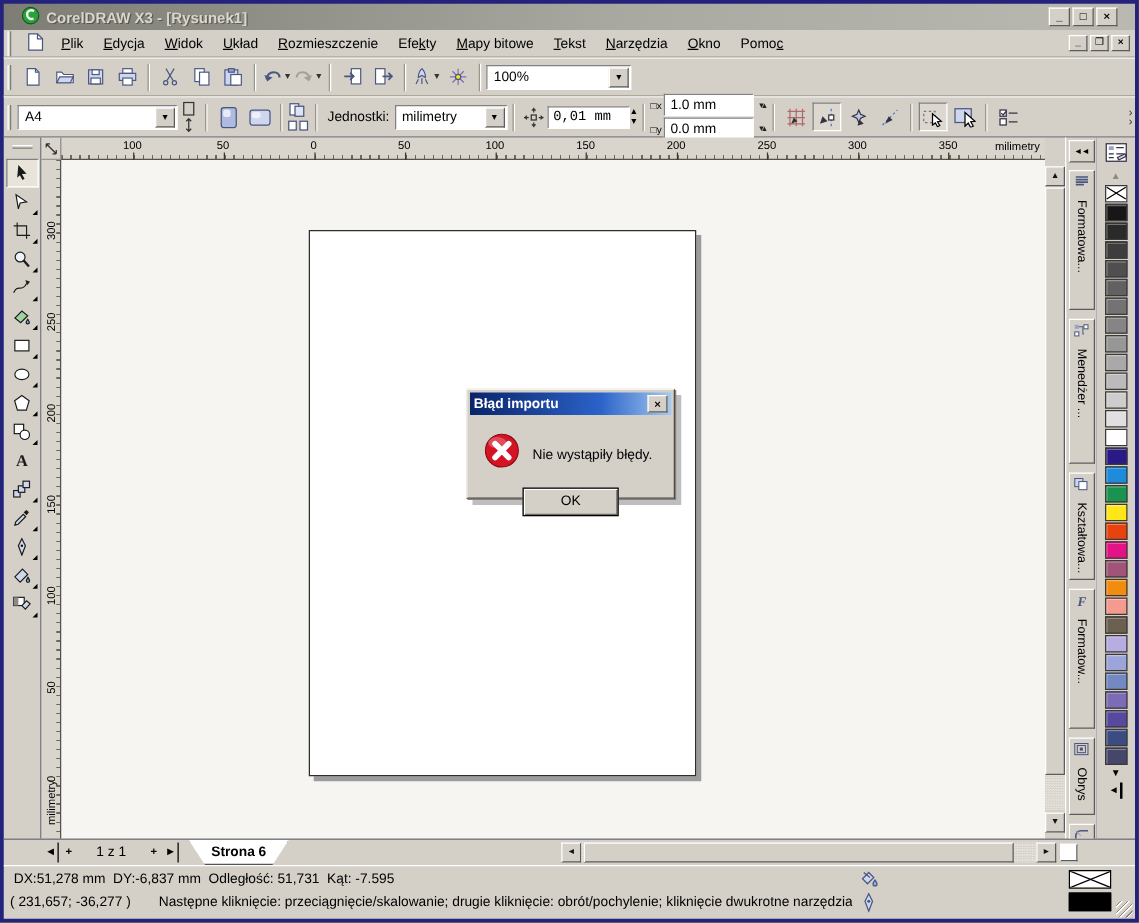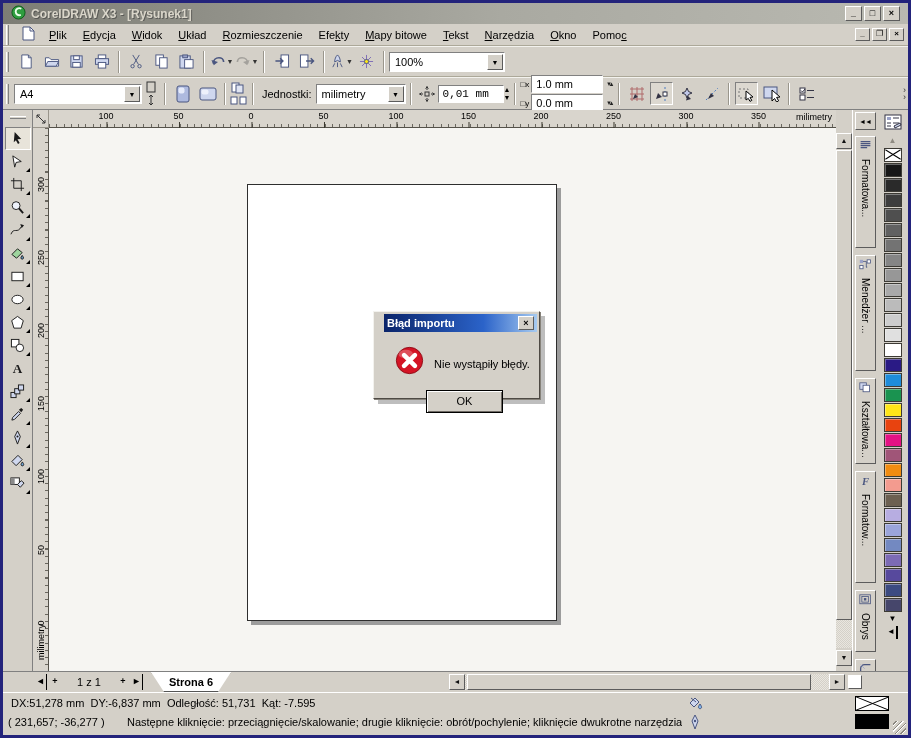--- a/index.html
+++ b/index.html
@@ -3,21 +3,21 @@
 <meta charset="utf-8">
 <style>
   html,body{margin:0;padding:0;background:#444;}
   *{box-sizing:border-box;}
   .app{position:relative;width:911px;height:738px;background:#23237b;
        font-family:"Liberation Sans","DejaVu Sans",sans-serif;font-size:11px;color:#000;
        overflow:hidden;user-select:none;}
   .bar{position:absolute;left:3px;width:905px;background:#d4d0c8;}
   
   .titlebar{top:3px;height:21px;background:linear-gradient(90deg,#7d7d75,#a9a9a1 55%,#b9b9b1);
-            display:flex;align-items:center;padding:0 8px;}
+            display:flex;align-items:center;padding:0 14px;}
   .titlebar .title{color:#dad6ca;font-weight:bold;font-size:12px;margin-left:5px;flex:1;
                    text-shadow:1px 1px 0 rgba(60,60,60,.6);white-space:nowrap;overflow:hidden;}
   .wbtn{width:17px;height:15px;background:#d4d0c8;border:1px solid;border-color:#fff #5c5c5c #5c5c5c #fff;
         font-size:9px;font-weight:bold;line-height:12px;text-align:center;margin-left:2px;color:#000;}
   
   .menubar{top:24px;height:22px;display:flex;align-items:center;border-bottom:1px solid #aca899;}
   .menubar .doc-ico{margin:0 6px 0 8px;}
   .menu-item{padding:3px 8px;white-space:nowrap;}
   .menu-item .u{text-decoration:underline;}
   .mdi-btns{margin-left:auto;display:flex;padding-right:4px;}
@@ -67,21 +67,21 @@
           background-image:repeating-linear-gradient(to bottom,#6a675f 0 1px,transparent 1px 7.25px);
           background-size:4px 100%;background-repeat:no-repeat;background-position:12px 0;}
   .vruler .rlabel{position:absolute;left:1px;transform:rotate(-90deg);transform-origin:center;font-size:9px;width:14px;text-align:center;}
   .vruler .runit{position:absolute;left:-14px;font-size:9px;transform:rotate(-90deg);width:44px;}
   .canvas{position:absolute;left:49px;top:128px;width:787px;height:543px;background:#f6f5f2;overflow:hidden;}
   .page{position:absolute;left:198px;top:56px;width:310px;height:437px;background:#fff;
         border:1px solid #2e2e2e;box-shadow:4px 4px 0 #9c9c9c;}
   
   .dialog{position:absolute;left:373px;top:311px;width:167px;height:88px;background:#d4d0c8;
           border:1px solid;border-color:#f3f2ee #4e4a44 #4e4a44 #f3f2ee;
-          box-shadow:1px 1px 0 #86827a, 5px 5px 0 rgba(110,110,110,.45);z-index:50;padding-left:8px;}
+          box-shadow:1px 1px 0 #86827a, 5px 5px 0 rgba(110,110,110,.45);z-index:50;}
   .dialog .dtitle{height:18px;margin:2px;background:linear-gradient(90deg,#0a246a,#2b63c9 65%,#a6caf0);
                   display:flex;align-items:center;padding:0 3px;}
   .dialog .dtitle .dtext{color:#fff;font-weight:bold;font-size:11px;flex:1;}
   .dialog .dclose{width:16px;height:14px;background:#d4d0c8;border:1px solid;border-color:#fff #5c5c5c #5c5c5c #fff;
                   font-size:9px;font-weight:bold;line-height:12px;text-align:center;}
   .dialog .dbody{position:relative;height:88px;}
   .dialog .derr{position:absolute;left:13px;top:12px;}
   .dialog .dmsg{position:absolute;left:52px;top:24px;white-space:nowrap;}
   .dialog .dok{position:absolute;left:44px;top:56px;width:77px;height:23px;background:#d4d0c8;
                border:1px solid #000;box-shadow:inset 1px 1px 0 #fff,inset -1px -1px 0 #6e6a64;

